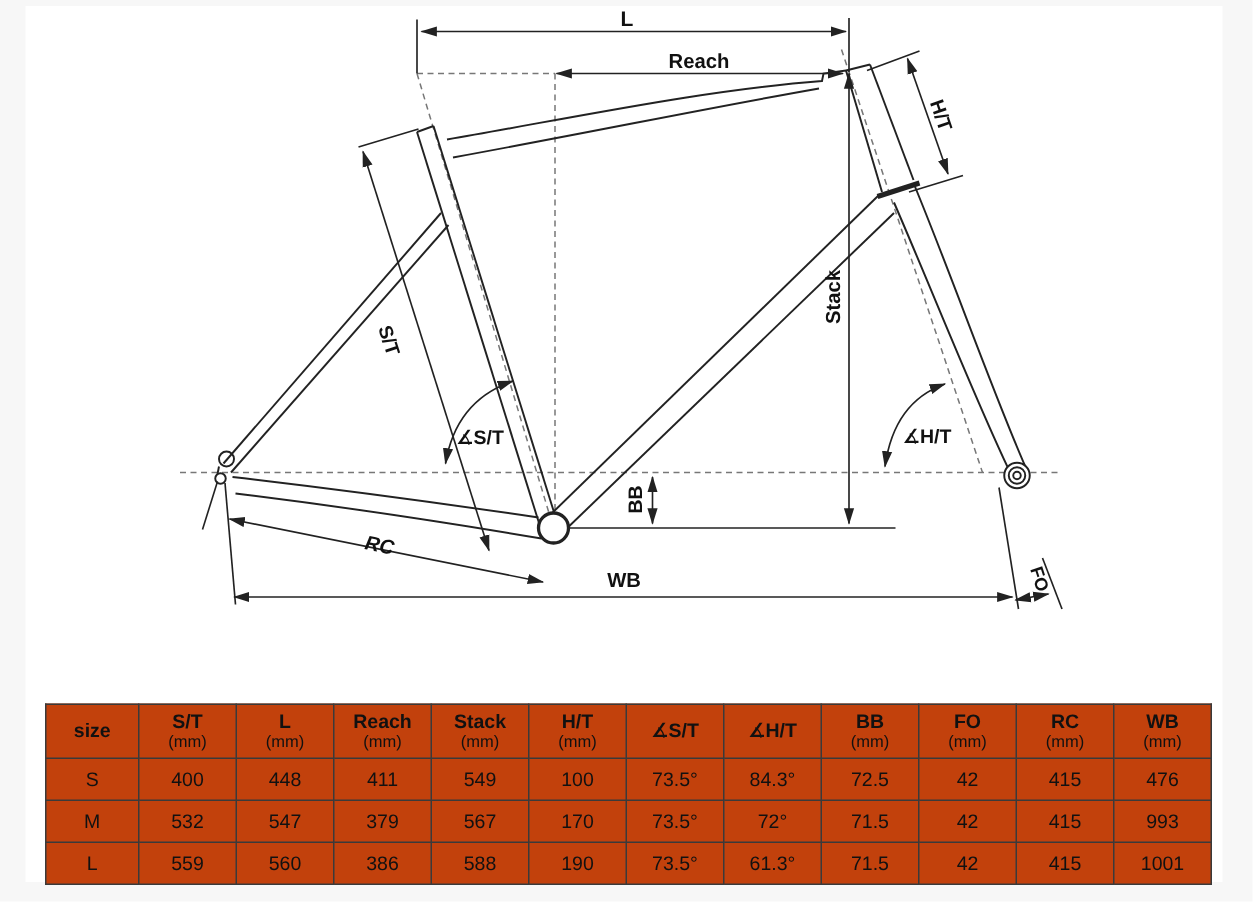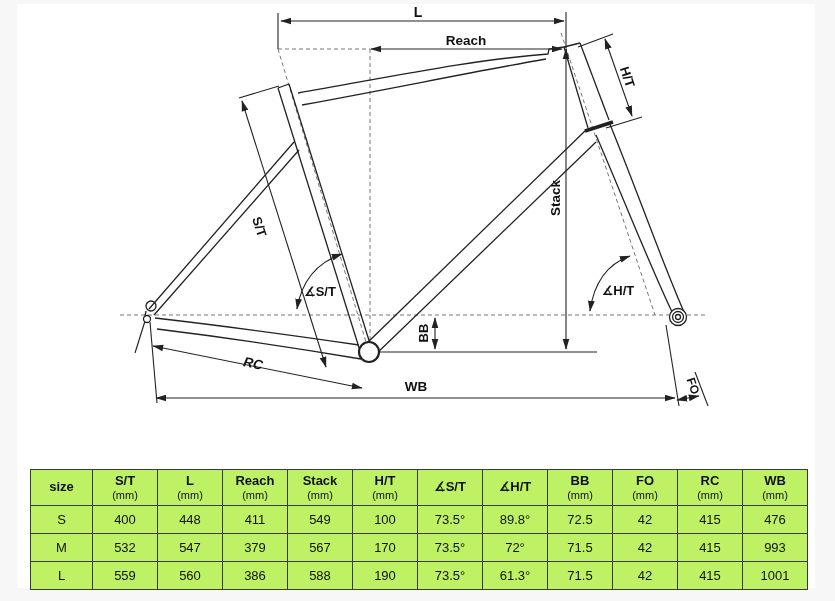--- a/index.html
+++ b/index.html
@@ -14,21 +14,21 @@
     background:#ffffff;
   }
   svg{position:absolute;left:0;top:0;}
   svg text{
     font-family:"Liberation Sans","DejaVu Sans",sans-serif;
     font-weight:bold;fill:#111;
   }
   .geo-table{
     position:absolute;left:30px;top:469px;width:777px;
     border-collapse:collapse;table-layout:fixed;
-    background:#bef264;
+    background:#c2410c;
     font-size:13px;color:#111;
   }
   .geo-table th,.geo-table td{
     border:1px solid #3a3a3a;text-align:center;vertical-align:middle;
     padding:0;
   }
   .geo-table thead th{height:35px;font-weight:bold;line-height:1.1;}
   .geo-table tbody td{height:27px;font-weight:normal;}
   .geo-table .unit{display:block;font-weight:normal;font-size:11px;line-height:1.1;}
 </style>
@@ -174,21 +174,21 @@
   </thead>
   <tbody>
     <tr>
       <td>S</td>
       <td>400</td>
       <td>448</td>
       <td>411</td>
       <td>549</td>
       <td>100</td>
       <td>73.5°</td>
-      <td>89.8°</td>
+      <td>84.3°</td>
       <td>72.5</td>
       <td>42</td>
       <td>415</td>
       <td>476</td>
     </tr>
     <tr>
       <td>M</td>
       <td>532</td>
       <td>547</td>
       <td>379</td>

